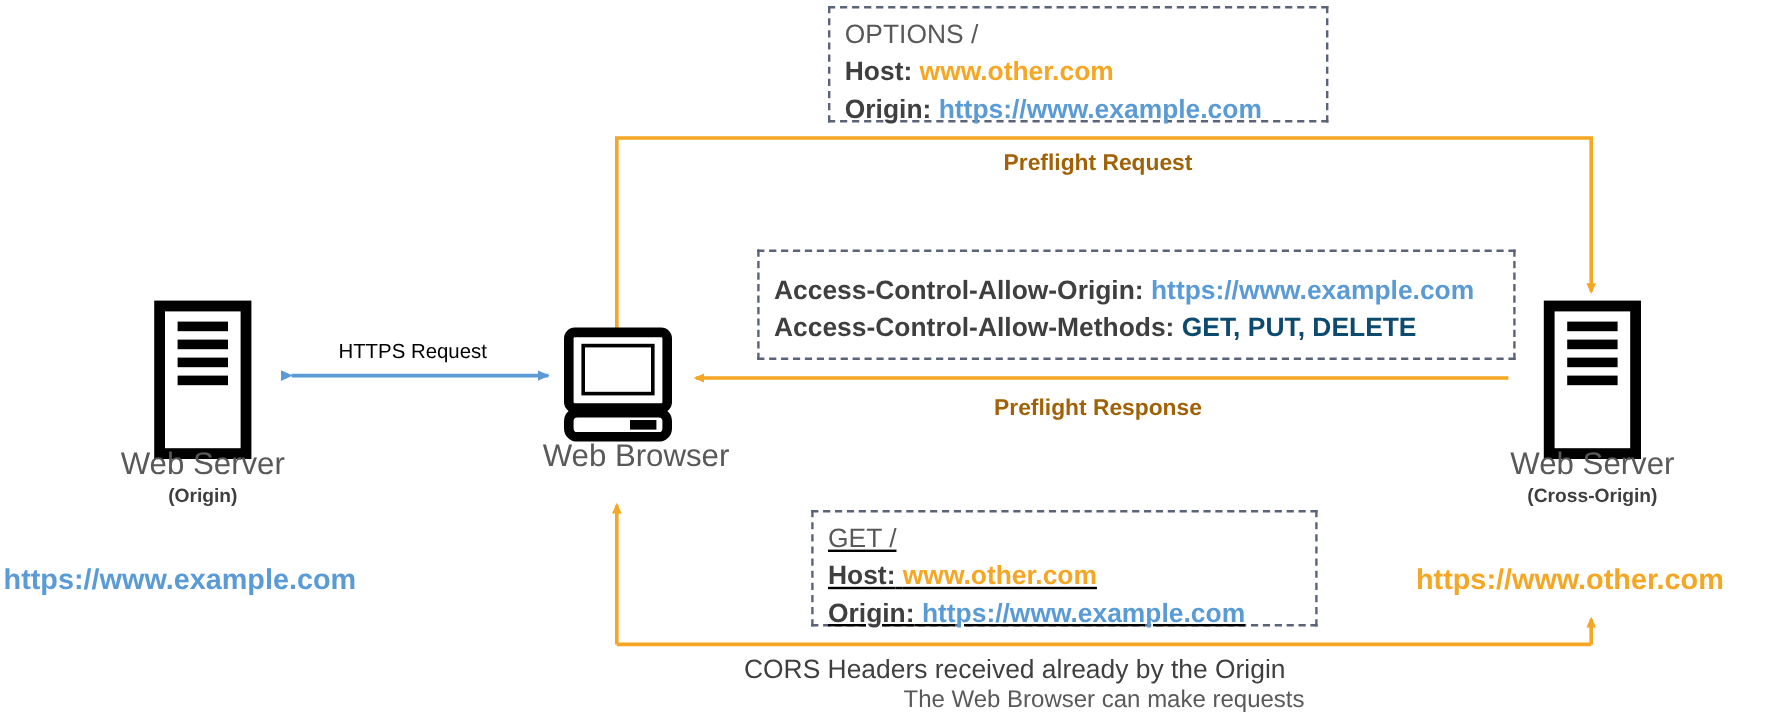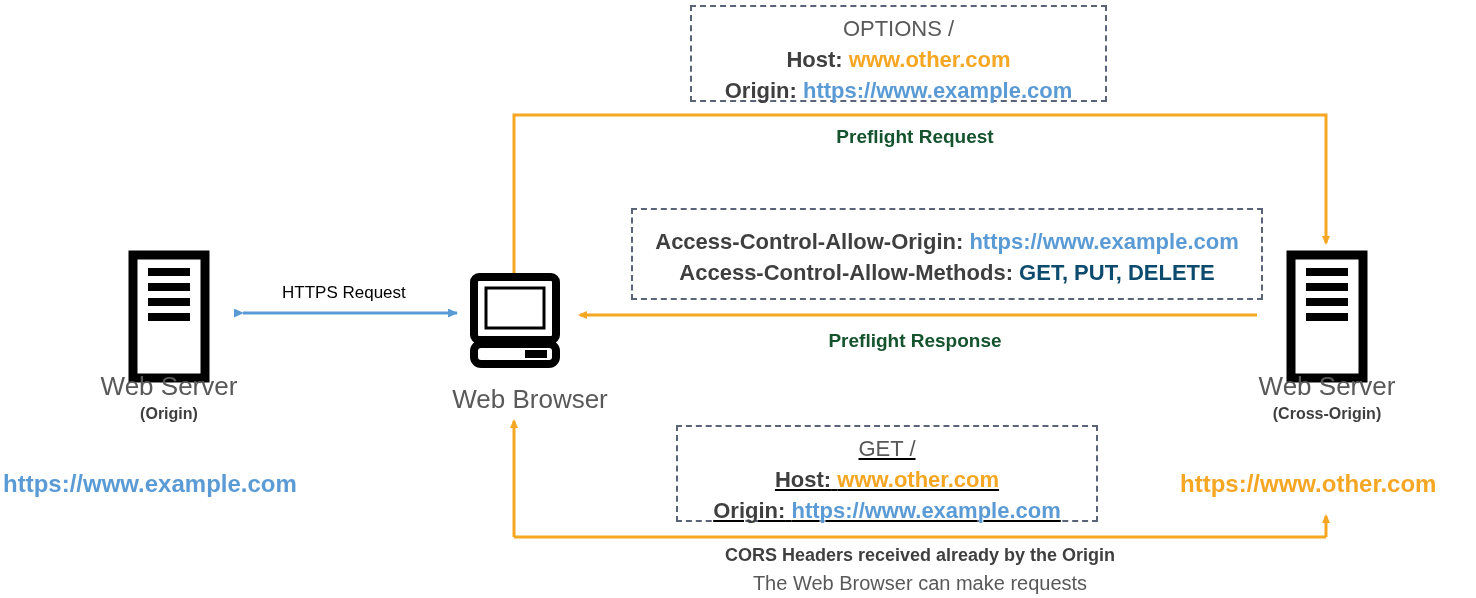--- a/index.html
+++ b/index.html
@@ -38,53 +38,52 @@
     white-space:nowrap;
   }
   .lbl-url-orange{
     font-size:24px;
     color:#F5A623;
     font-weight:bold;
     white-space:nowrap;
   }
   .lbl-flow{
     font-size:19px;
-    color:#14532d;
+    color:#a16207;
     font-weight:bold;
     white-space:nowrap;
     text-align:center;
   }
   .lbl-plain{
     font-size:17px;
     color:#000000;
     font-weight:400;
     white-space:nowrap;
   }
   .lbl-footer-bold{
-    font-size:18px;
+    font-size:22px;
     color:#3F3F3F;
-    font-weight:bold;
-    white-space:nowrap;
-    text-align:center;
+    font-weight:normal;
+    white-space:nowrap;
+    text-align:left;
   }
   .lbl-footer-reg{
     font-size:20px;
     color:#595959;
     font-weight:400;
     white-space:nowrap;
     text-align:center;
   }
 
   
   .note-box{
     border:2px dashed #5A6378;
     background:#ffffff;
     box-sizing:border-box;
     padding:6px 12px 8px 12px;
-    text-align:center;
   }
   .note-line{
     font-size:22px;
     line-height:31px;
     white-space:nowrap;
     color:#3F3F3F;
   }
   .note-line .k{font-weight:bold;color:#3F3F3F;}
   .note-line .reg{font-weight:400;color:#595959;}
   .note-line .v-orange{font-weight:bold;color:#F5A623;}
@@ -196,21 +195,21 @@
   <div class="abs lbl-flow" style="left:715px; top:126px; width:400px;">Preflight Request</div>
 
   <div class="abs lbl-flow" style="left:715px; top:330px; width:400px;">Preflight Response</div>
 
   <div class="abs lbl-plain" style="left:282px; top:283px;">HTTPS Request</div>
 
   <div class="abs lbl-node-title" style="left:39px; top:371px; width:260px;">Web Server</div>
   <div class="abs lbl-node-sub" style="left:39px; top:405px; width:260px;">(Origin)</div>
   <div class="abs lbl-url-blue" style="left:3px; top:470px;">https://www.example.com</div>
 
-  <div class="abs lbl-node-title" style="left:385px; top:384px; width:290px;">Web Browser</div>
+  <div class="abs lbl-node-title" style="left:385px; top:364px; width:290px;">Web Browser</div>
 
   <div class="abs lbl-node-title" style="left:1197px; top:371px; width:260px;">Web Server</div>
   <div class="abs lbl-node-sub" style="left:1197px; top:405px; width:260px;">(Cross-Origin)</div>
   <div class="abs lbl-url-orange" style="left:1180px; top:470px;">https://www.other.com</div>
 
   <div class="abs lbl-footer-bold" style="left:620px; top:545px; width:600px;">CORS Headers received already by the Origin</div>
   <div class="abs lbl-footer-reg" style="left:620px; top:572px; width:600px;">The Web Browser can make requests</div>
 
 </div>
 

